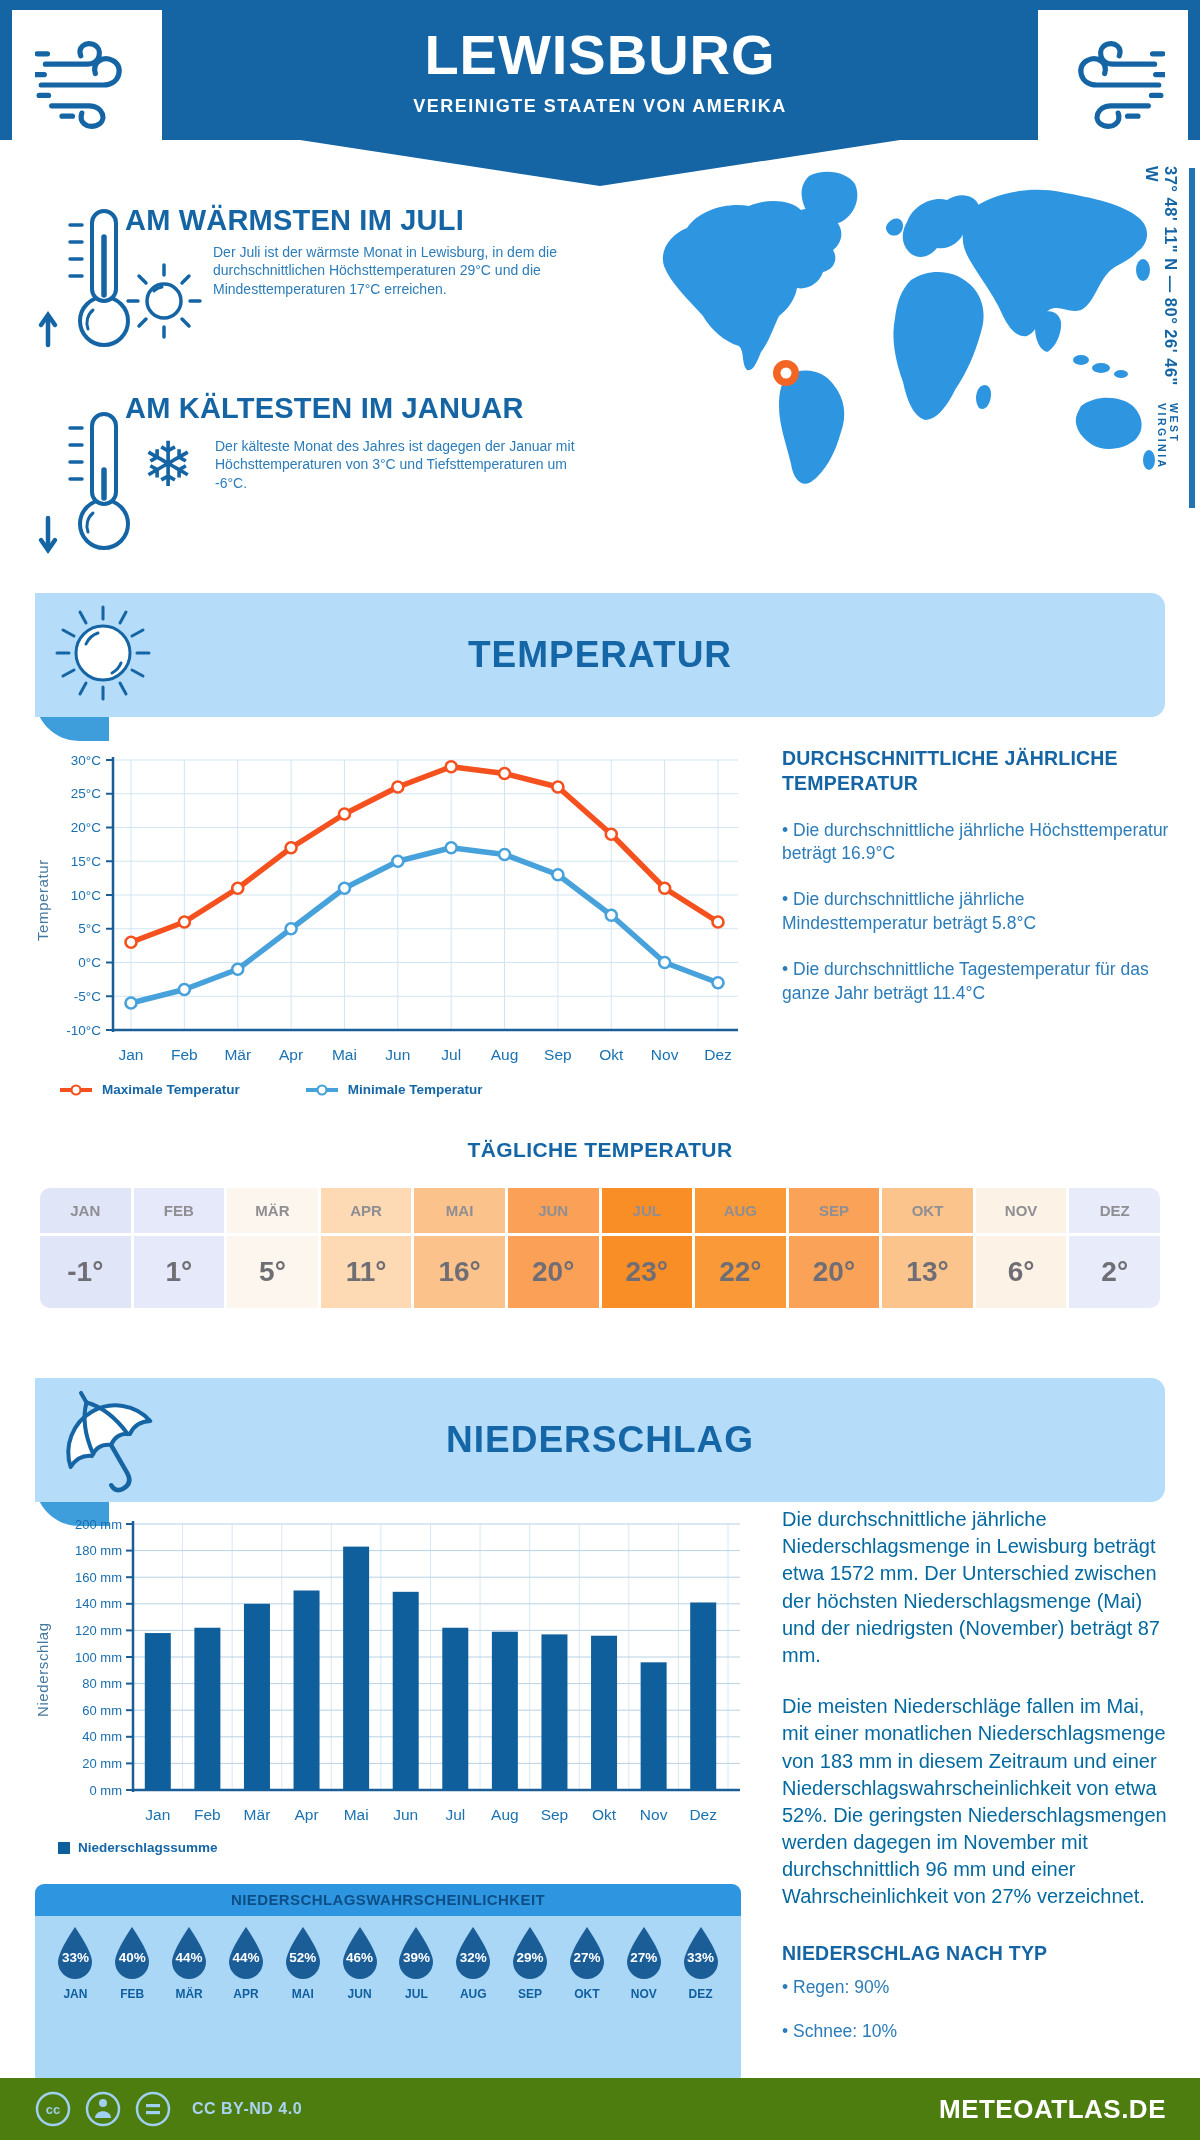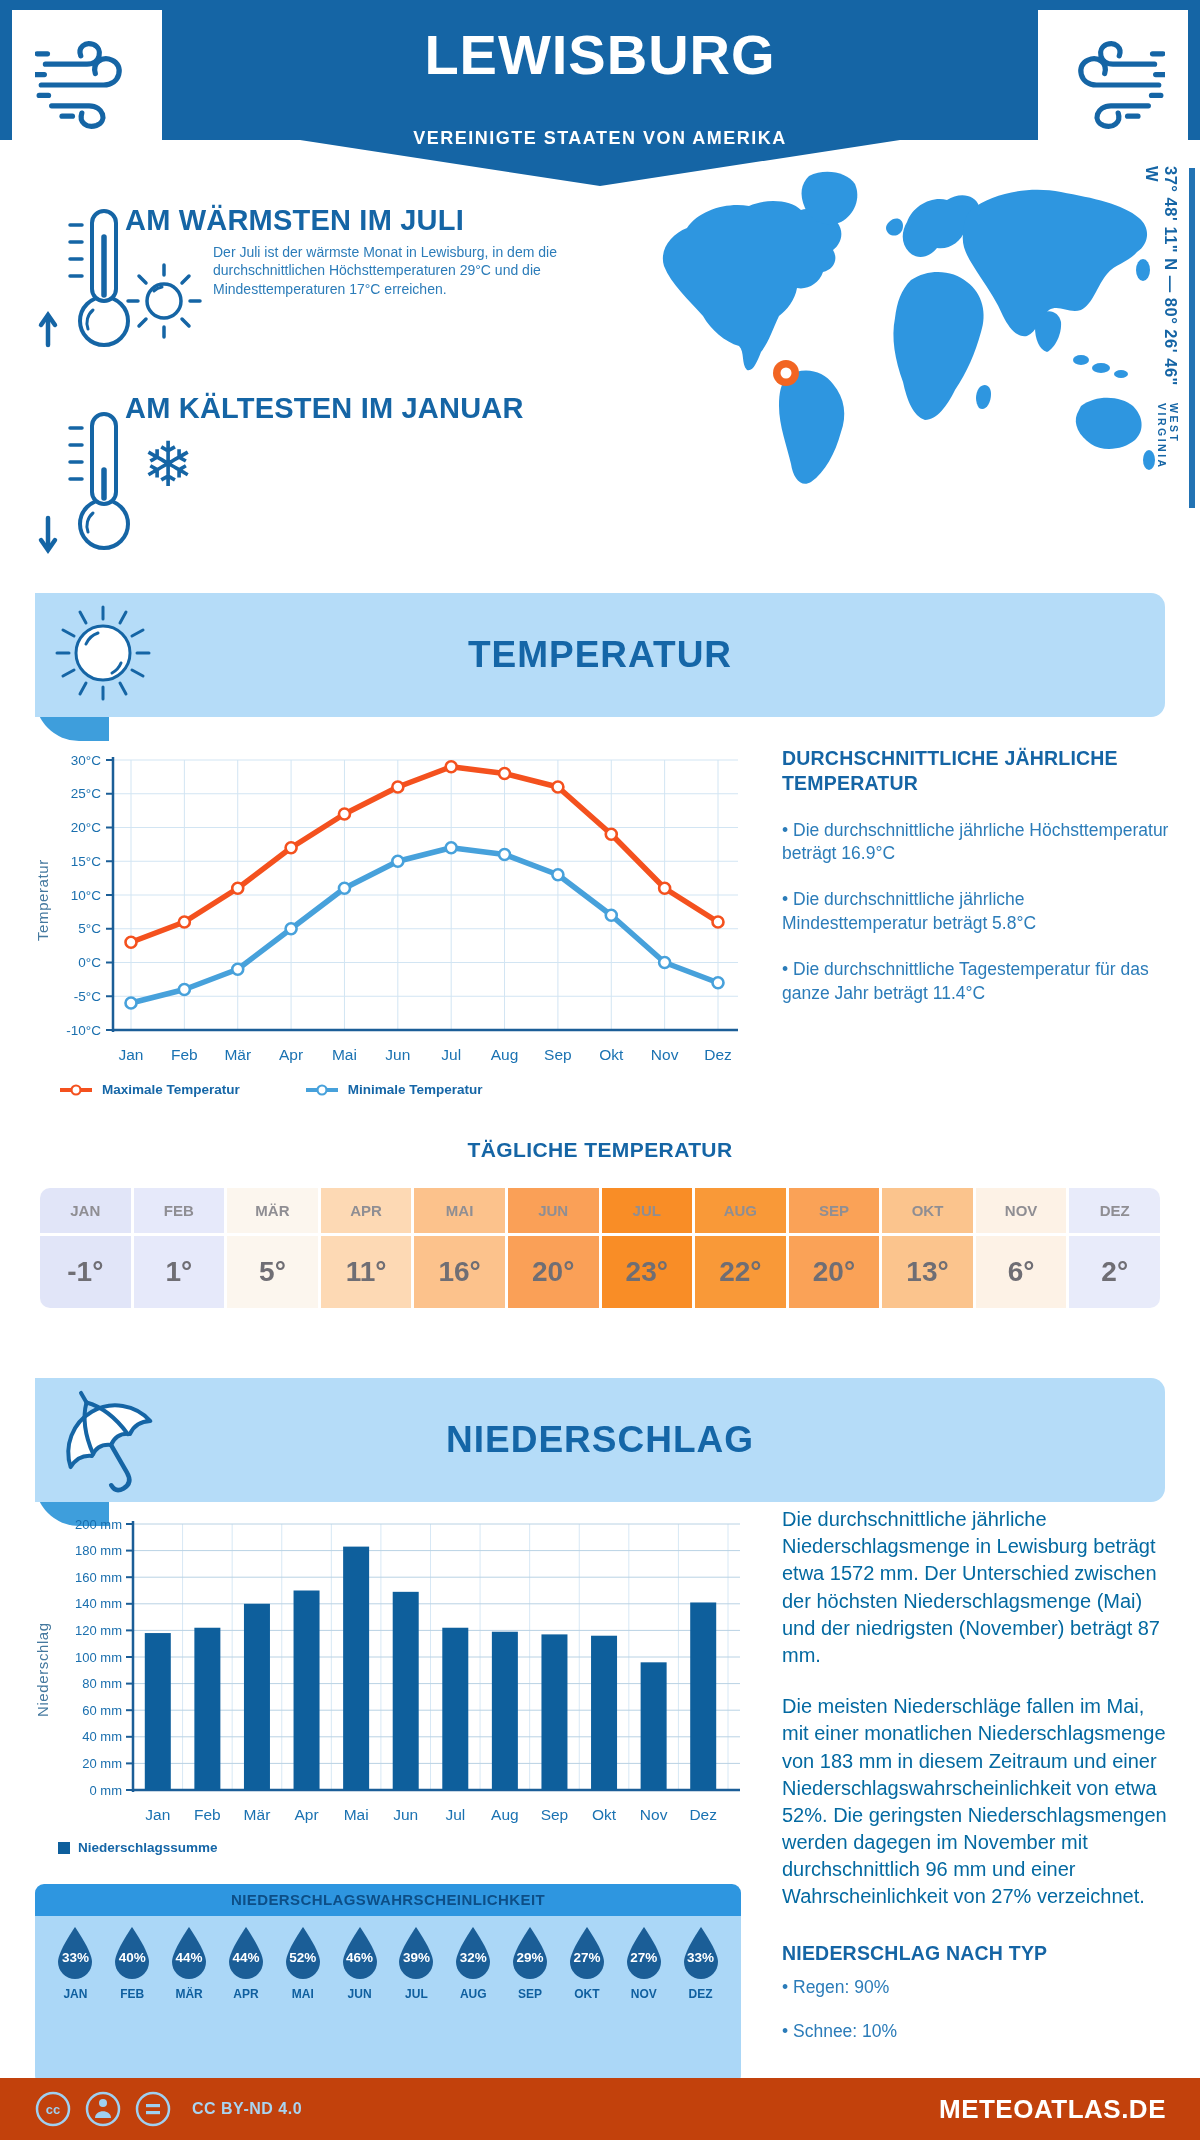--- a/index.html
+++ b/index.html
@@ -12,21 +12,21 @@
   .ribbon{position:absolute;left:300px;top:140px;width:600px;height:46px;background:#1565a5;
           clip-path:polygon(0 0,100% 0,50% 100%);}
   .icon-box{position:absolute;top:10px;width:150px;height:150px;background:#fff;display:flex;
             align-items:center;justify-content:center;}
   .icon-box.left{left:12px;}
   .icon-box.right{left:1038px;}
   .icon-box.right svg{transform:scaleX(-1);}
   .main-title{position:absolute;left:0;top:22px;width:1200px;text-align:center;color:#fff;
               font-size:56px;font-weight:bold;letter-spacing:1px;}
   .sub-title{position:absolute;left:0;top:96px;width:1200px;text-align:center;color:#fff;
-             font-size:18px;font-weight:bold;letter-spacing:1.5px;margin-top:32px;}
+             font-size:18px;font-weight:bold;letter-spacing:1.5px;}
 
   
   .intro-head{position:absolute;color:#1565a5;font-size:29px;font-weight:bold;letter-spacing:.2px;}
   .intro-text{position:absolute;color:#2b7cb9;font-size:14px;line-height:1.32;}
   #warm-head{left:125px;top:204px;}
   #warm-text{left:213px;top:243px;width:348px;}
   #cold-head{left:125px;top:392px;}
   #cold-text{left:215px;top:437px;width:370px;}
   .cluster{position:absolute;}
   #warm-icons{left:34px;top:205px;}
@@ -80,21 +80,21 @@
              font-size:15px;font-weight:bold;letter-spacing:.4px;text-align:center;line-height:32px;}
   .prob-body{height:169px;background:#abd7f7;border-radius:0 0 9px 9px;display:grid;
              grid-template-columns:repeat(12,1fr);padding:10px 12px 0 12px;}
   .prob-cell{display:flex;flex-direction:column;align-items:center;}
   .drop-wrap{position:relative;width:42px;height:56px;}
   .drop-pct{position:absolute;left:0;top:24px;width:42px;text-align:center;color:#fff;
             font-size:13.5px;font-weight:bold;}
   .prob-month{margin-top:5px;color:#0f5f9f;font-size:12px;font-weight:bold;}
 
   
-  .footer{position:absolute;left:0;top:2078px;width:1200px;height:62px;background:#c2410c;
+  .footer{position:absolute;left:0;top:2078px;width:1200px;height:62px;background:#4d7c0f;
           display:flex;align-items:center;justify-content:space-between;padding:16px 34px;}
   .footer-left{display:flex;align-items:center;gap:12px;}
   .footer-license{color:#a9d4f1;font-size:16px;font-weight:bold;letter-spacing:.5px;margin-left:8px;}
   .footer-site{color:#ffffff;font-size:26px;font-weight:bold;letter-spacing:.5px;}
 </style>
 </head>
 <body>
 
 <div class="page">
 
@@ -161,20 +161,21 @@
       <path d="M36 45 h12" stroke-width="3.5"></path>
     <path d="M36 62 h12" stroke-width="3.5"></path>
       <path d="M36 79 h12" stroke-width="3.5"></path>
     <circle cx="70" cy="124" r="24" fill="#fff"></circle>
     <rect x="58" y="14" width="24" height="90" rx="12" fill="#fff"></rect>
     <path d="M70 70 V98" stroke-width="5.5"></path>
     <path d="M54 132 A17 17 0 0 1 59 113" stroke-width="3"></path>
   </svg>
   <div class="snowflake">❄</div>
   <div id="cold-head" class="intro-head">AM KÄLTESTEN IM JANUAR</div>
+  <div id="cold-text" class="intro-text">Der kälteste Monat des Jahres ist dagegen der Januar mit Höchsttemperaturen von 3°C und Tiefsttemperaturen um -6°C.</div>
 
   <div class="map-wrap">
     <svg width="522" height="350" viewBox="0 0 520 350">
       <g fill="#2e96e0">
         <path d="M15,108 C10,92 22,76 38,70 C50,52 78,44 100,48 C118,40 142,42 152,52 C166,48 184,52 188,64 C196,74 192,86 184,92 C190,102 184,112 174,114 C170,126 158,132 148,130 C146,142 138,152 130,158 C124,170 120,184 112,194 C108,204 104,214 98,212 C92,206 96,194 90,188 C76,184 62,172 54,158 C40,142 22,126 15,108 Z"></path>
         <path d="M160,18 C176,10 198,14 206,26 C212,40 206,56 192,64 C178,70 162,64 156,50 C150,36 152,26 160,18 Z"></path>
         <path d="M138,218 C154,208 174,212 184,226 C196,240 198,258 192,274 C186,296 176,314 162,324 C152,330 144,320 142,306 C138,288 130,268 130,248 C130,234 132,226 138,218 Z"></path>
         <path d="M258,64 C264,48 282,38 298,42 C310,34 326,36 330,48 C334,60 326,70 316,72 C312,84 300,92 288,90 C280,100 268,102 260,94 C252,86 252,74 258,64 Z"></path>
         <path d="M240,64 C246,58 254,60 254,68 C254,76 246,80 240,76 C236,72 236,68 240,64 Z"></path>
         <path d="M262,122 C280,110 304,112 318,124 C334,136 338,156 332,174 C326,196 318,214 306,232 C298,248 288,262 276,262 C264,258 258,242 254,224 C246,202 242,180 246,160 C248,144 252,132 262,122 Z"></path>

